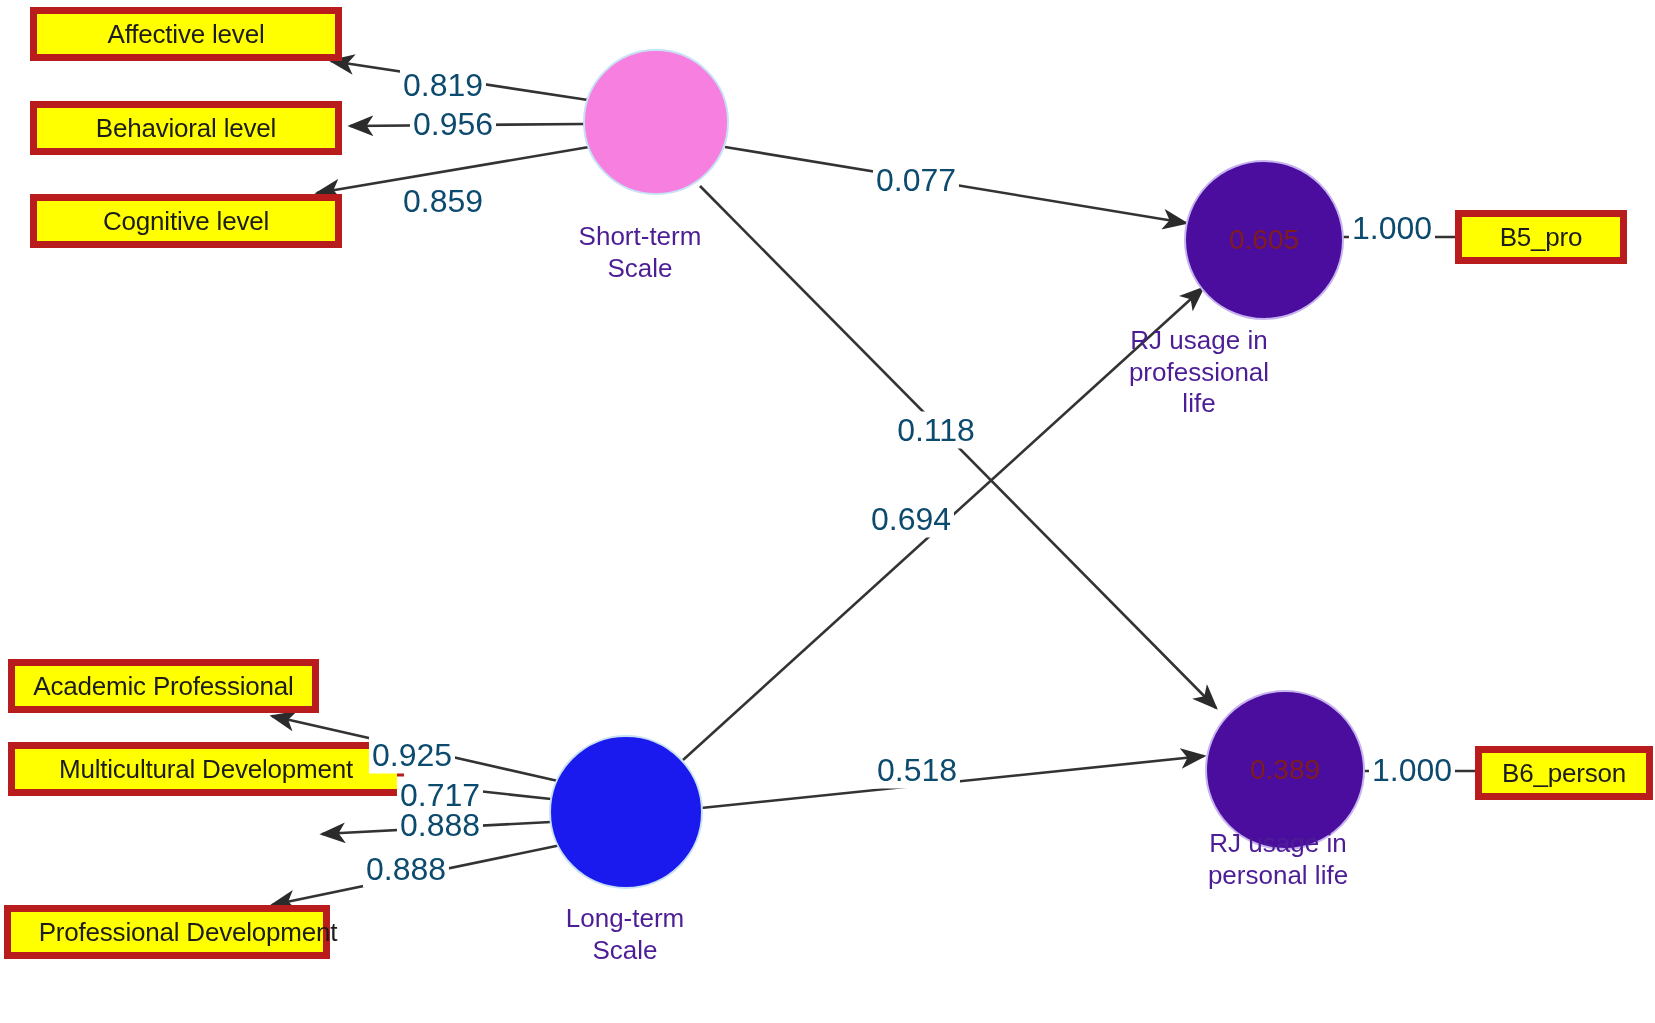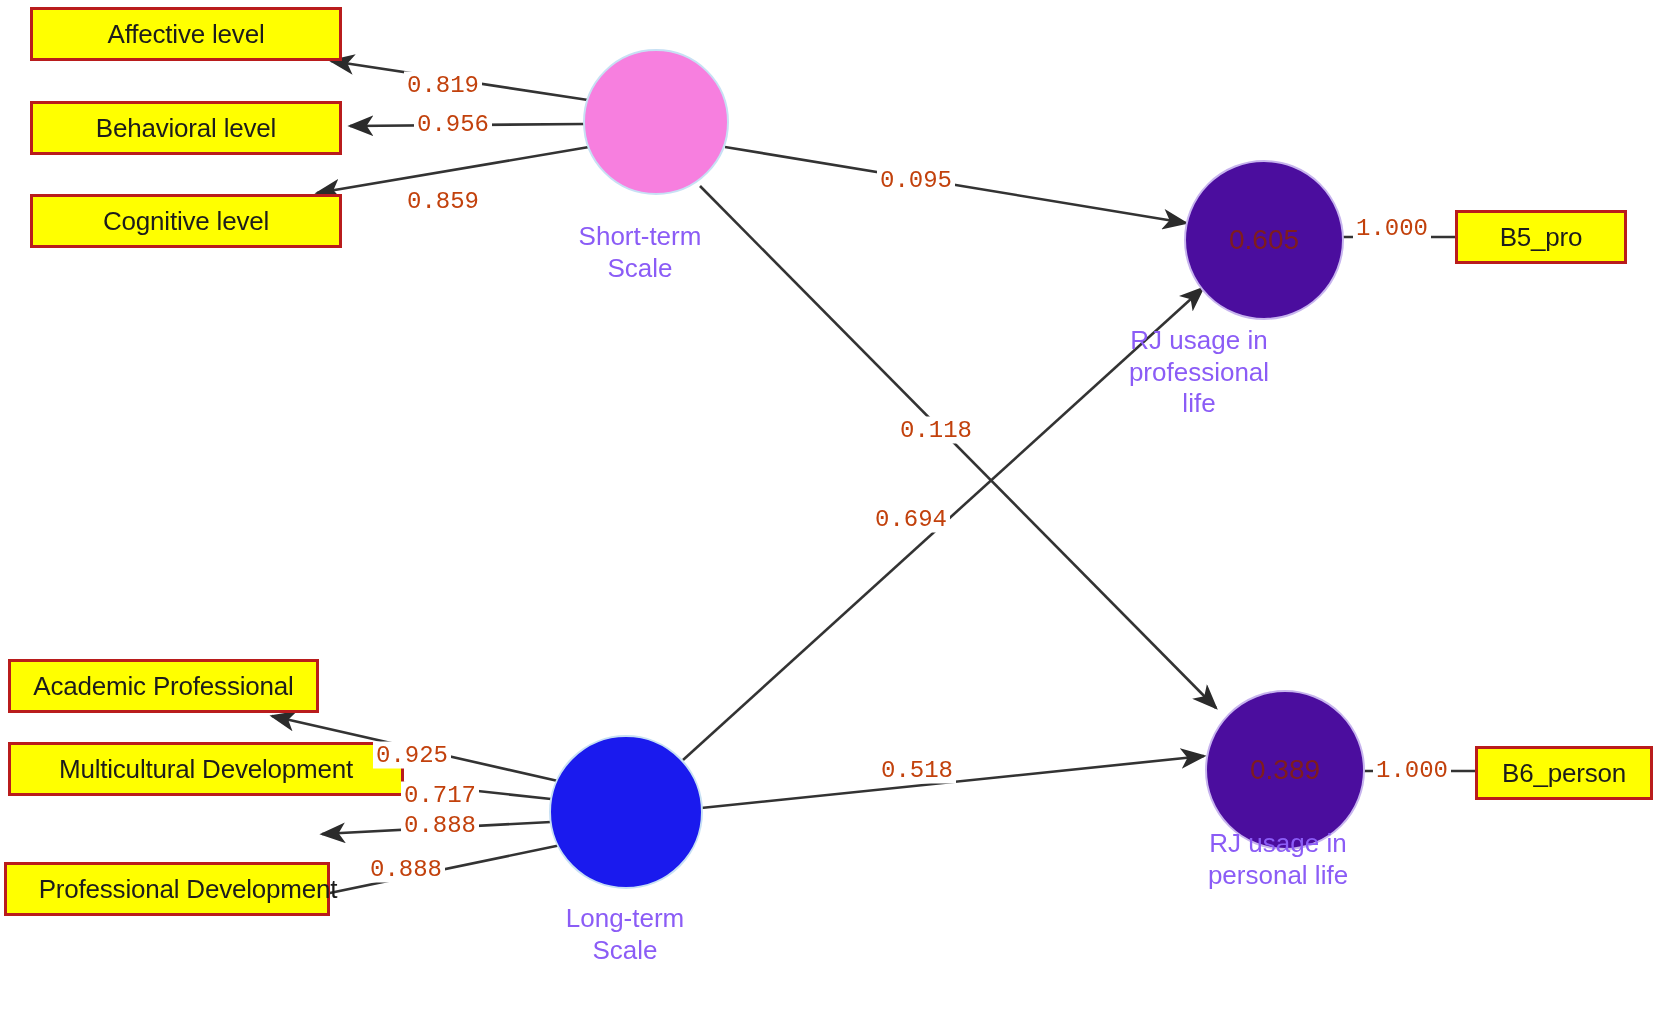--- a/index.html
+++ b/index.html
@@ -21,21 +21,21 @@
     position: absolute;
     left: 0;
     top: 0;
     width: 1655px;
     height: 1023px;
   }
   
   .ind-box {
     position: absolute;
     background: #ffff00;
-    border: 3px solid #b91c1c;
+    border: 7px solid #b91c1c;
     box-sizing: border-box;
     display: flex;
     align-items: center;
     justify-content: center;
     color: #1c1c1c;
     font-size: 26px;
     font-family: "Liberation Sans", sans-serif;
     letter-spacing: -0.2px;
     white-space: nowrap;
   }
@@ -44,33 +44,33 @@
     position: absolute;
     color: #7f1d1d;
     font-size: 28px;
     font-family: "Liberation Sans", sans-serif;
     text-align: center;
     transform: translate(-50%, -50%);
     white-space: nowrap;
   }
   .node-caption {
     position: absolute;
-    color: #8b5cf6;
+    color: #4c1d95;
     font-size: 26px;
     line-height: 1.22;
     font-family: "Liberation Sans", sans-serif;
     text-align: center;
     transform: translateX(-50%);
     white-space: pre-line;
   }
   .path-coef {
     position: absolute;
-    color: #c2410c;
-    font-size: 24px;
-    font-family: Liberation Mono, monospace;
+    color: #0c4a6e;
+    font-size: 32px;
+    font-family: Liberation Sans, sans-serif;
     background: #ffffff;
     padding: 0 3px;
     transform: translate(-50%, -50%);
     white-space: nowrap;
   }
 </style>
 </head>
 <body>
 
 <div id="sem-canvas">
@@ -117,21 +117,21 @@
   </div>
   <div class="ind-box" style="left:30px;  top:194px; width:312px; height:54px;">
     <span>Cognitive level</span>
   </div>
   <div class="ind-box" style="left:8px;   top:659px; width:311px; height:54px;">
     <span>Academic Professional</span>
   </div>
   <div class="ind-box" style="left:8px;   top:742px; width:396px; height:54px;">
     <span>Multicultural Development</span>
   </div>
-  <div class="ind-box" style="left:4px;   top:862px; width:326px; height:54px;padding-left:42px;">
+  <div class="ind-box" style="left:4px;   top:905px; width:326px; height:54px;padding-left:42px;">
     <span>Professional Development</span>
   </div>
   <div class="ind-box" style="left:1455px; top:210px; width:172px; height:54px;">
     <span>B5_pro</span>
   </div>
   <div class="ind-box" style="left:1475px; top:746px; width:178px; height:54px;">
     <span>B6_person</span>
   </div>
 
   <div class="circle-value" style="left:1264px; top:240px;">0.605</div>
@@ -147,20 +147,20 @@
   <div class="node-caption" style="left:1278px; top:828px;">RJ usage in
 personal life</div>
 
   <div class="path-coef" style="left:443px;  top:85px;">0.819</div>
   <div class="path-coef" style="left:453px;  top:124px;">0.956</div>
   <div class="path-coef" style="left:443px;  top:166px;margin-top:35px;">0.859</div>
   <div class="path-coef" style="left:412px;  top:755px;">0.925</div>
   <div class="path-coef" style="left:440px;  top:795px;">0.717</div>
   <div class="path-coef" style="left:440px;  top:825px;">0.888</div>
   <div class="path-coef" style="left:406px;  top:869px;">0.888</div>
-  <div class="path-coef" style="left:916px;  top:180px;">0.095</div>
+  <div class="path-coef" style="left:916px;  top:180px;">0.077</div>
   <div class="path-coef" style="left:936px;  top:430px;">0.118</div>
   <div class="path-coef" style="left:911px;  top:519px;">0.694</div>
   <div class="path-coef" style="left:917px;  top:770px;">0.518</div>
   <div class="path-coef" style="left:1392px; top:228px;">1.000</div>
   <div class="path-coef" style="left:1412px; top:770px;">1.000</div>
 
 </div>
 
 </body></html>

